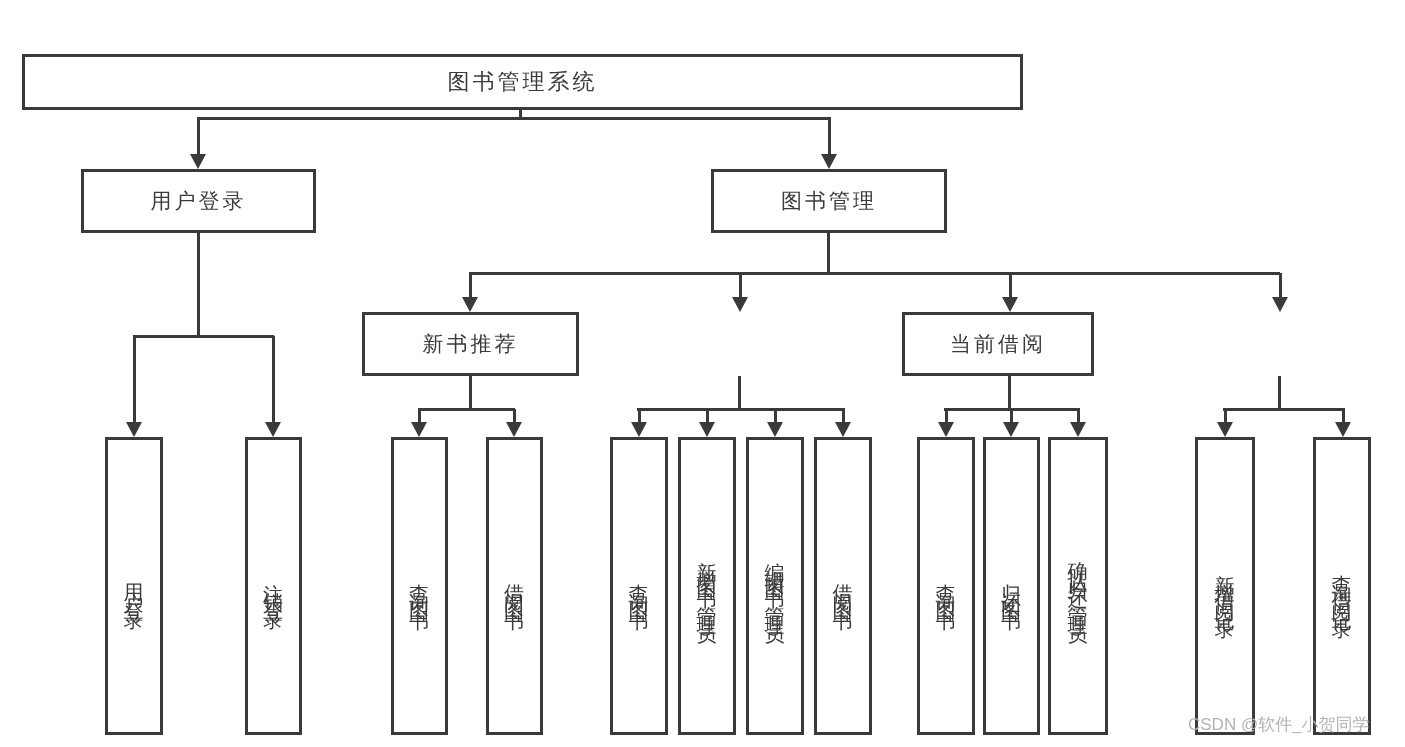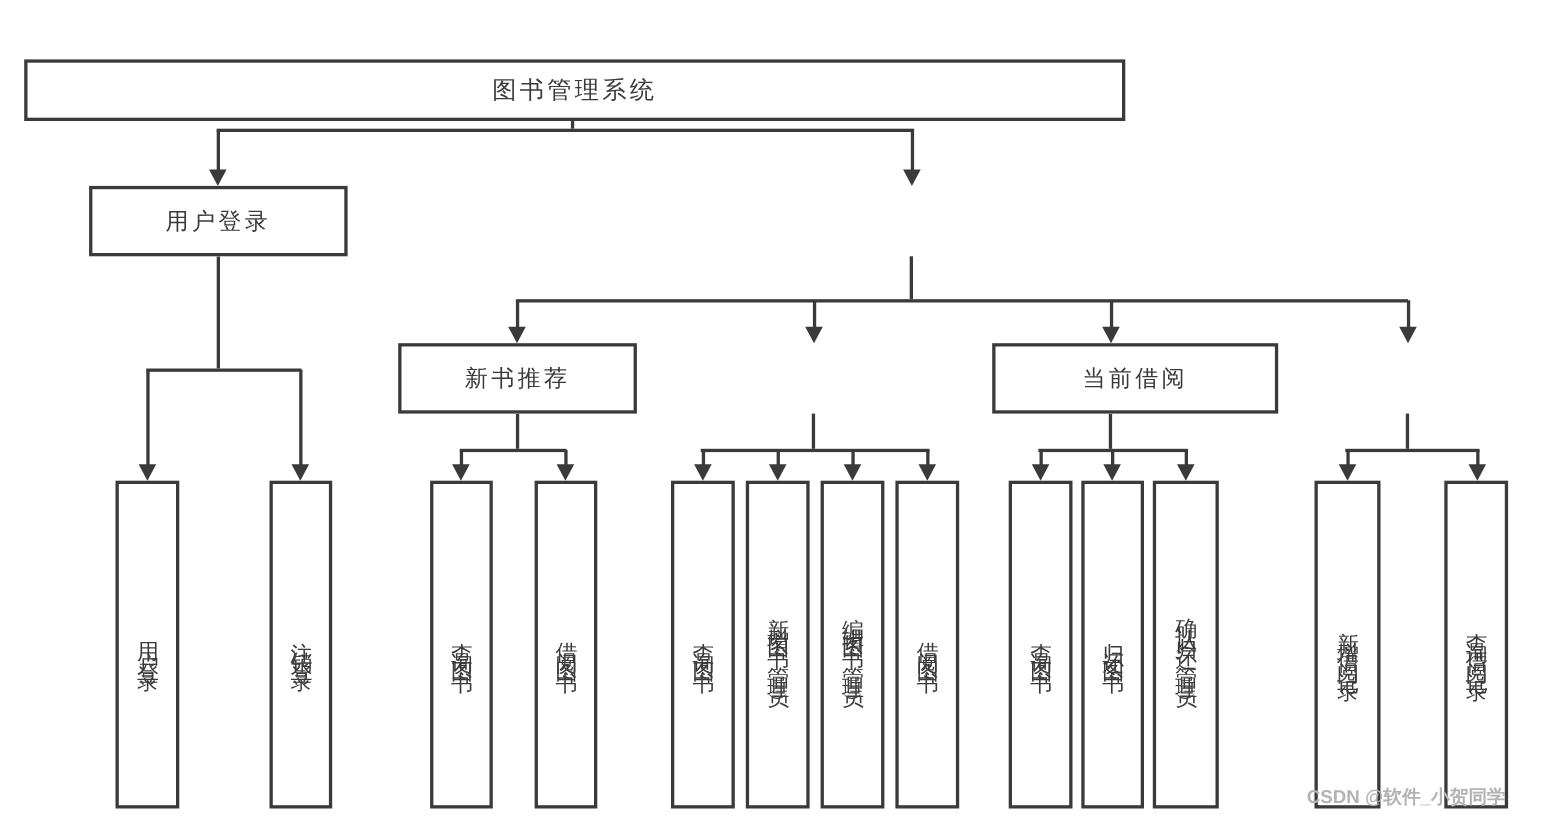--- a/index.html
+++ b/index.html
@@ -124,25 +124,28 @@
   <div class="varrow" style="left:1217px; top:409px; height:28px;"></div>
   <div class="varrow" style="left:1335px; top:409px; height:28px;"></div>
 
   <div class="hbox root" style="left:22px; top:14px; width:1001px; height:56px;margin-top:40px;">
     <span>图书管理系统</span>
   </div>
 
   <div class="hbox" style="left:81px; top:169px; width:235px; height:64px;">
     <span>用户登录</span>
   </div>
+  <div class="hbox" style="left:711px; top:169px; width:236px; height:64px;">
+    <span>图书管理</span>
+  </div>
 
   <div class="hbox" style="left:362px; top:312px; width:217px; height:64px;">
     <span>新书推荐</span>
   </div>
-  <div class="hbox" style="left:902px; top:312px; width:260px; height:64px;">
+  <div class="hbox" style="left:902px; top:312px; width:192px; height:64px;">
     <span>当前借阅</span>
   </div>
 
   <div class="vbox" style="left:105px; top:437px; width:58px; height:298px;">
     <span>用户登录</span>
   </div>
   <div class="vbox" style="left:245px; top:437px; width:57px; height:298px;">
     <span>注销登录</span>
   </div>
 
@@ -176,15 +179,15 @@
     <span>确认归还（管理员）</span>
   </div>
 
   <div class="vbox" style="left:1195px; top:437px; width:60px; height:298px;">
     <span>新增借阅记录</span>
   </div>
   <div class="vbox" style="left:1313px; top:437px; width:58px; height:298px;">
     <span>查询借阅记录</span>
   </div>
 
-  <div class="watermark" style="left:1188px; top:713px;font-weight:bold;">CSDN @软件_小贺同学</div>
+  <div class="watermark" style="left:1188px; top:713px;">CSDN @软件_小贺同学</div>
 
 </div>
 
 </body></html>

